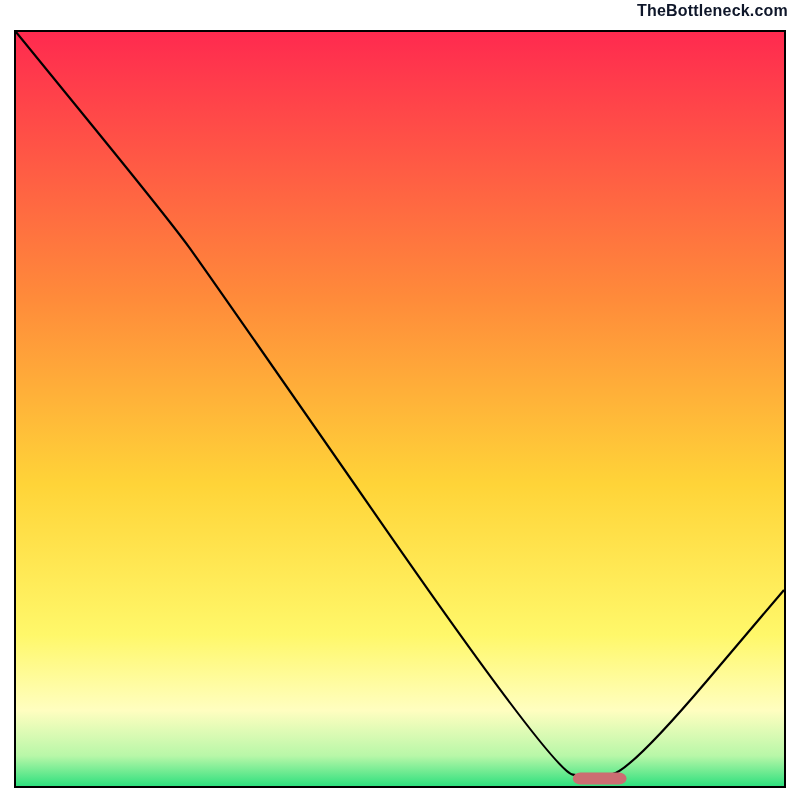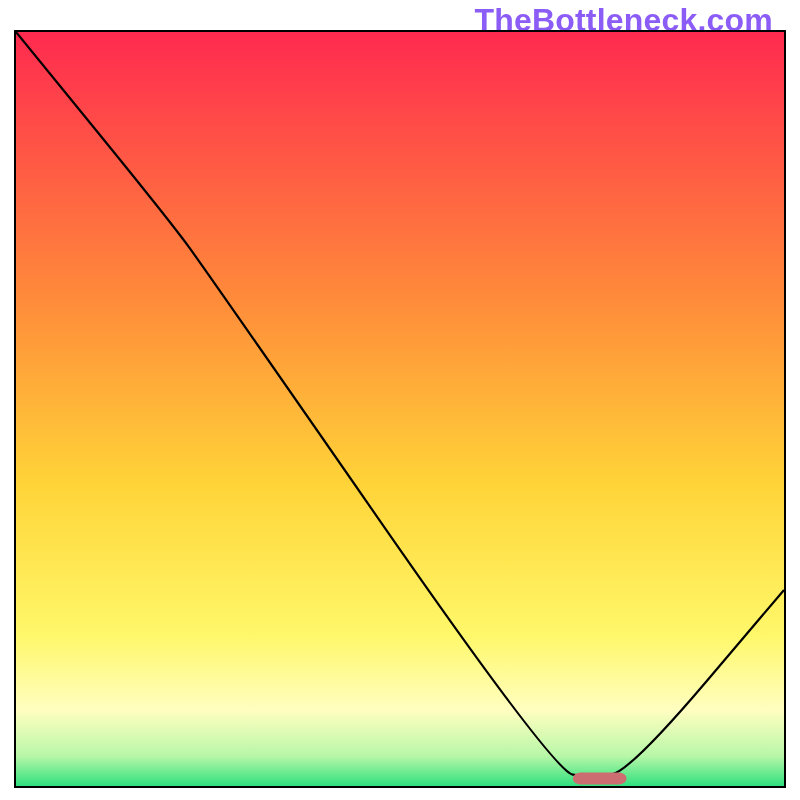--- a/index.html
+++ b/index.html
@@ -17,24 +17,24 @@
     top: 30px;
     width: 772px;
     height: 758px;
     border: 2px solid #000;
     box-sizing: border-box;
     overflow: hidden;
   }
   .watermark {
     position: absolute;
     top: 2px;
-    right: 27px;
-    font-size: 32px;
+    right: 12px;
+    font-size: 16px;
     font-weight: bold;
-    color: #8b5cf6;
+    color: #0f172a;
     letter-spacing: 0.2px;
   }
   svg.plot {
     position: absolute;
     inset: 0;
     width: 100%;
     height: 100%;
   }
   .curve {
     fill: none;

